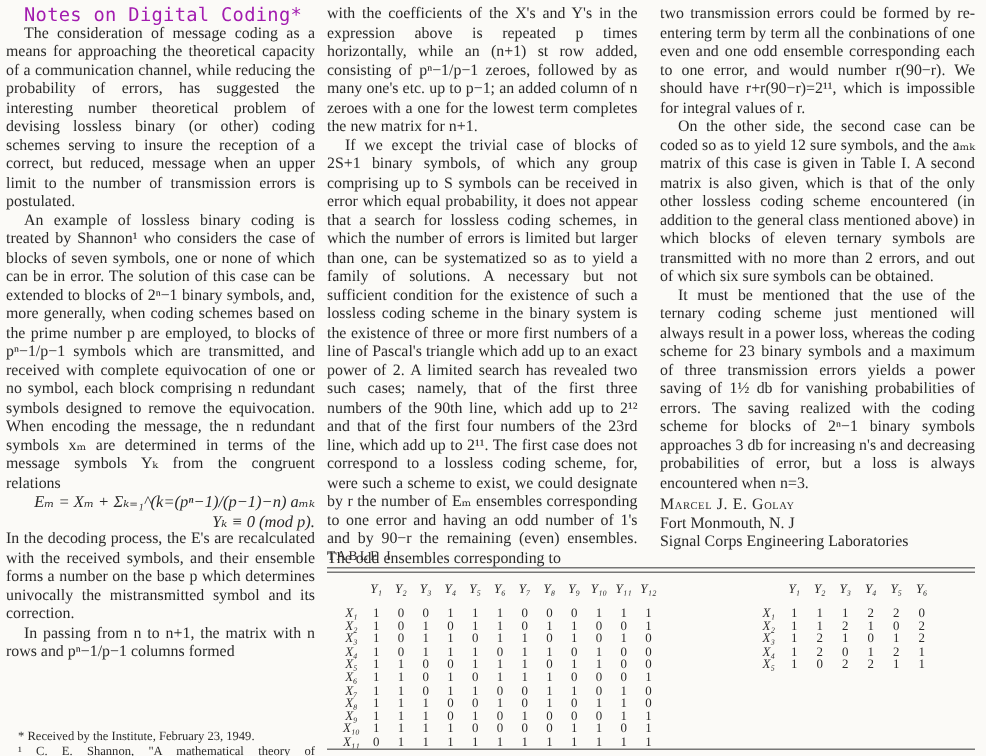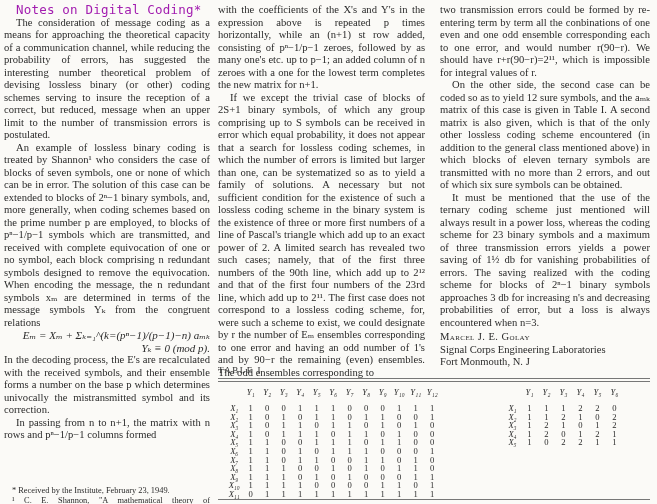--- a/index.html
+++ b/index.html
@@ -84,22 +84,22 @@
   <p class="noind">with the coefficients of the X's and Y's in the expression above is repeated p times horizontally, while an (n+1) st row added, consisting of pⁿ−1/p−1 zeroes, followed by as many one's etc. up to p−1; an added column of n zeroes with a one for the lowest term completes the new matrix for n+1.</p>
   <p>If we except the trivial case of blocks of 2S+1 binary symbols, of which any group comprising up to S symbols can be received in error which equal probability, it does not appear that a search for lossless coding schemes, in which the number of errors is limited but larger than one, can be systematized so as to yield a family of solutions. A necessary but not sufficient condition for the existence of such a lossless coding scheme in the binary system is the existence of three or more first numbers of a line of Pascal's triangle which add up to an exact power of 2. A limited search has revealed two such cases; namely, that of the first three numbers of the 90th line, which add up to 2¹² and that of the first four numbers of the 23rd line, which add up to 2¹¹. The first case does not correspond to a lossless coding scheme, for, were such a scheme to exist, we could designate by r the number of Eₘ ensembles corresponding to one error and having an odd number of 1's and by 90−r the remaining (even) ensembles. The odd ensembles corresponding to</p>
 </div>
 
 <div id="col3" class="col">
   <p class="noind">two transmission errors could be formed by re-entering term by term all the conbinations of one even and one odd ensemble corresponding each to one error, and would number r(90−r). We should have r+r(90−r)=2¹¹, which is impossible for integral values of r.</p>
   <p>On the other side, the second case can be coded so as to yield 12 sure symbols, and the aₘₖ matrix of this case is given in Table I. A second matrix is also given, which is that of the only other lossless coding scheme encountered (in addition to the general class mentioned above) in which blocks of eleven ternary symbols are transmitted with no more than 2 errors, and out of which six sure symbols can be obtained.</p>
   <p>It must be mentioned that the use of the ternary coding scheme just mentioned will always result in a power loss, whereas the coding scheme for 23 binary symbols and a maximum of three transmission errors yields a power saving of 1½ db for vanishing probabilities of errors. The saving realized with the coding scheme for blocks of 2ⁿ−1 binary symbols approaches 3 db for increasing n's and decreasing probabilities of error, but a loss is always encountered when n=3.</p>
   <div class="signature">
     <div class="author">Marcel J. E. Golay</div>
+    <div>Fort Monmouth, N. J</div>
     <div>Signal Corps Engineering Laboratories</div>
-    <div>Fort Monmouth, N. J</div>
   </div>
 </div>
 
 <div class="table-caption">TABLE I</div>
 <div class="rule r1"></div>
 <div class="rule r2"></div>
 
 <table id="binary" class="mat">
   <thead>
     <tr>

